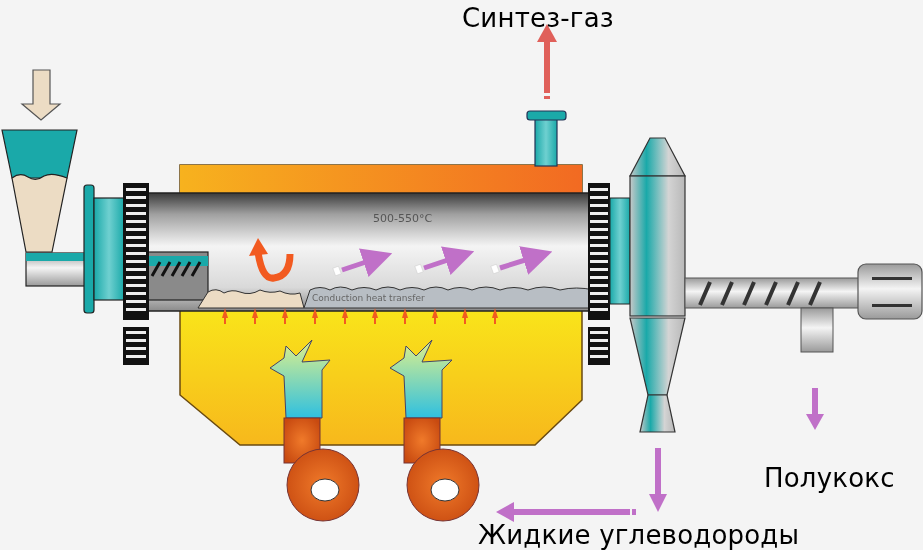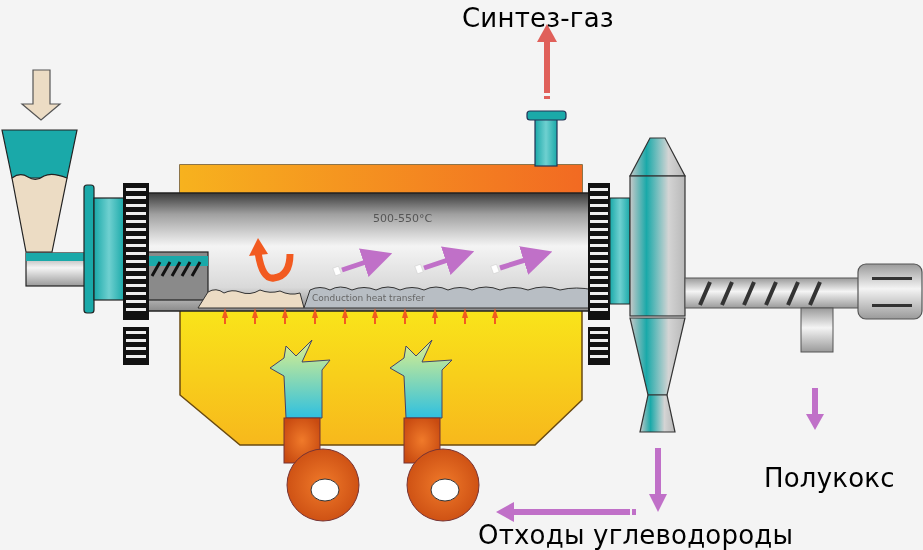--- a/index.html
+++ b/index.html
@@ -240,14 +240,14 @@
     <g>
       <path d="M390,368 L404,358 L406,346 L416,356 L432,340 L422,362 L452,360 L442,370 L442,418 L406,418 L404,376 Z" fill="url(#flameGrad)" stroke="#446" stroke-width="1"></path>
       <rect x="404" y="418" width="36" height="45" fill="url(#burnerGrad)" stroke="#733" stroke-width="1"></rect>
       <circle cx="443" cy="485" r="36" fill="url(#burnerGrad)" stroke="#733" stroke-width="1"></circle>
       <ellipse cx="445" cy="490" rx="14" ry="11" fill="#fff" stroke="#333" stroke-width="1"></ellipse>
     </g>
   </svg>
 
   <div class="label" style="left:462px; top:3px;">Синтез-газ</div>
   <div class="label" style="left:764px; top:463px;">Полукокс</div>
-  <div class="label" style="left:478px; top:520px;">Отходы углеводороды</div>
+  <div class="label" style="left:478px; top:520px;">Жидкие углеводороды</div>
 </div>
 
 </body></html>

